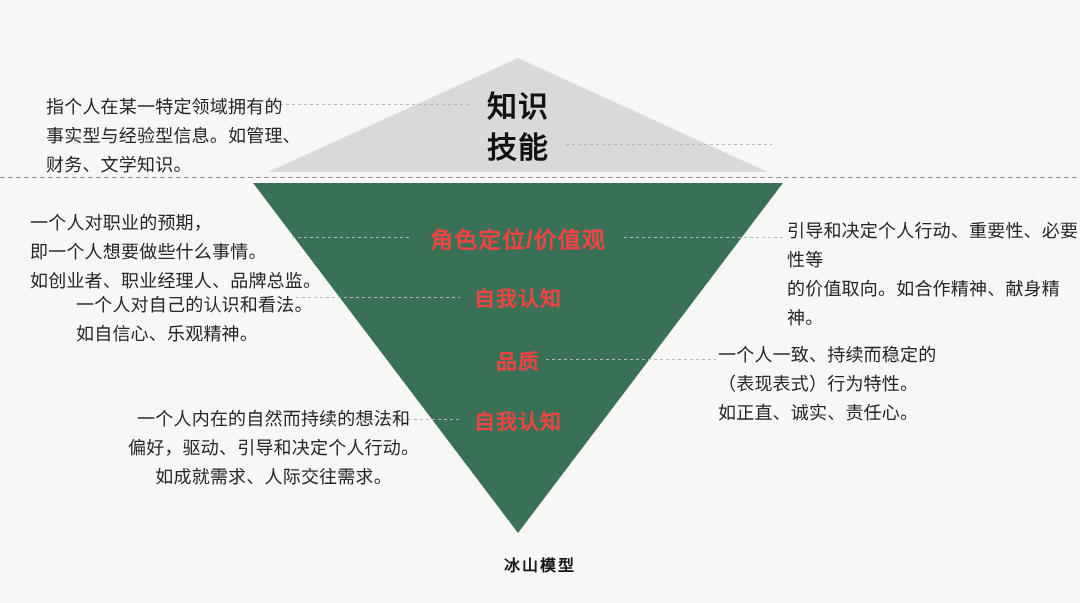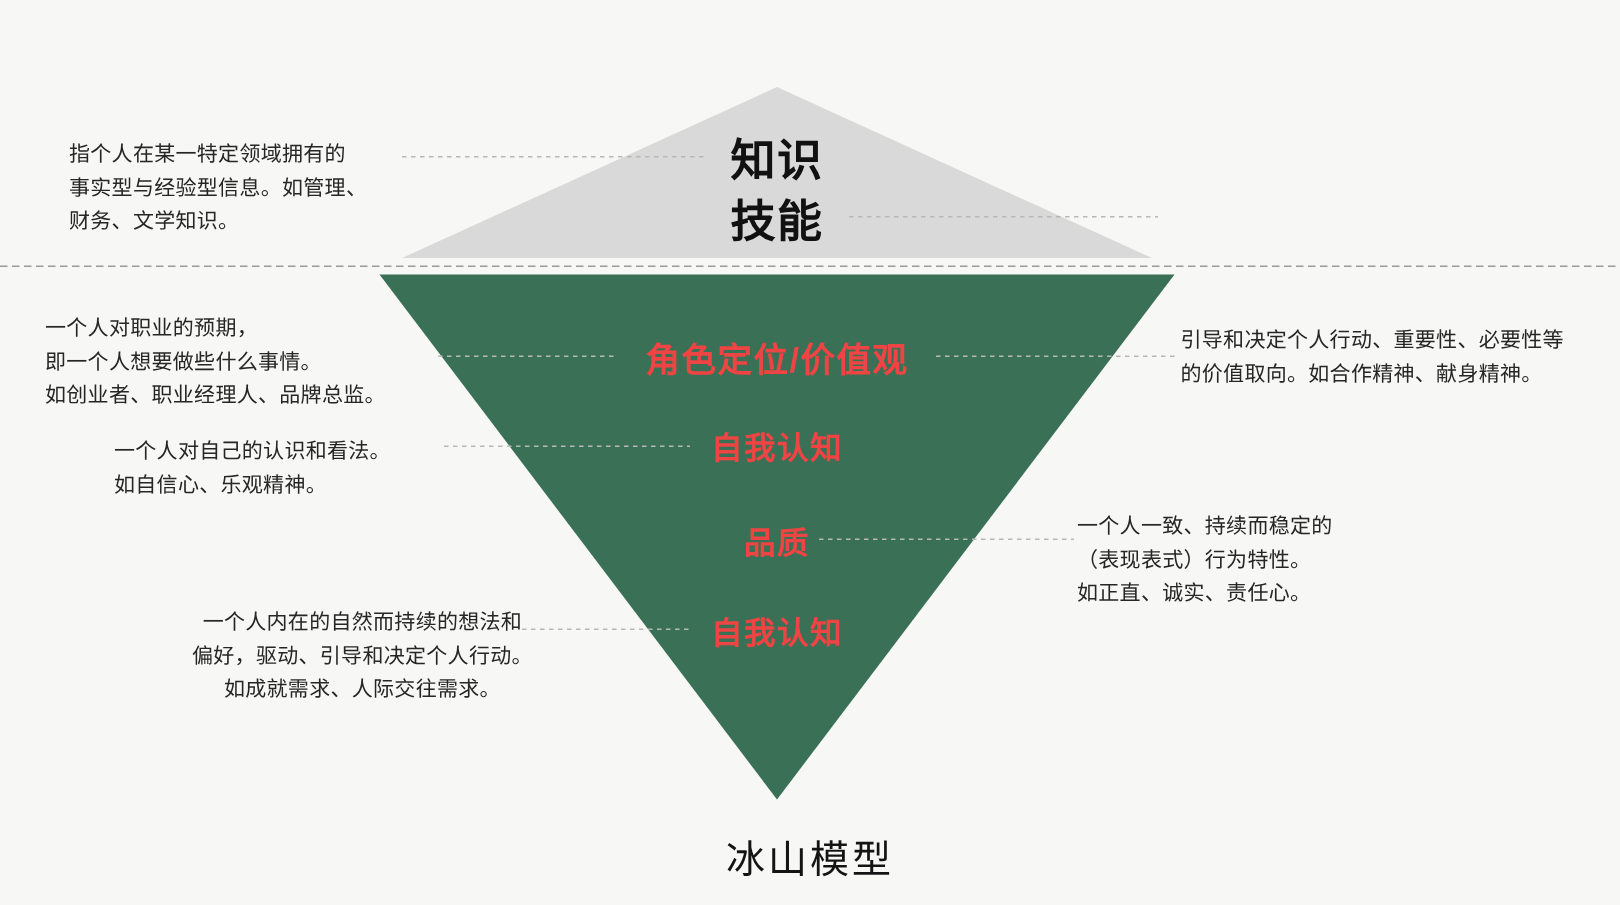--- a/index.html
+++ b/index.html
@@ -31,26 +31,25 @@
     left: 0;
     top: 0;
     width: 1080px;
     height: 603px;
     display: block;
   }
 
   
   .note {
     position: absolute;
-    font-size: 14px;
+    font-size: 18px;
     line-height: 1.62;
     color: #262626;
     white-space: pre-line;
     letter-spacing: 0.2px;
-    font-family: Liberation Serif, serif;
   }
   .note.left  { text-align: left; }
   .note.right { text-align: left; }
 
   
   .band-label {
     position: absolute;
     font-weight: bold;
     text-align: center;
     letter-spacing: 1px;
@@ -68,22 +67,22 @@
   .band-label.role {
     font-size: 23px;
   }
 
   
   #caption {
     position: absolute;
     left: 50%;
     transform: translateX(-50%);
     top: 552px;
-    font-size: 26px;
-    font-weight: normal;
+    font-size: 16px;
+    font-weight: bold;
     color: #141414;
     letter-spacing: 2px;
     white-space: nowrap;
   }
 </style>
 </head>
 <body>
 
 <div id="stage">
 

